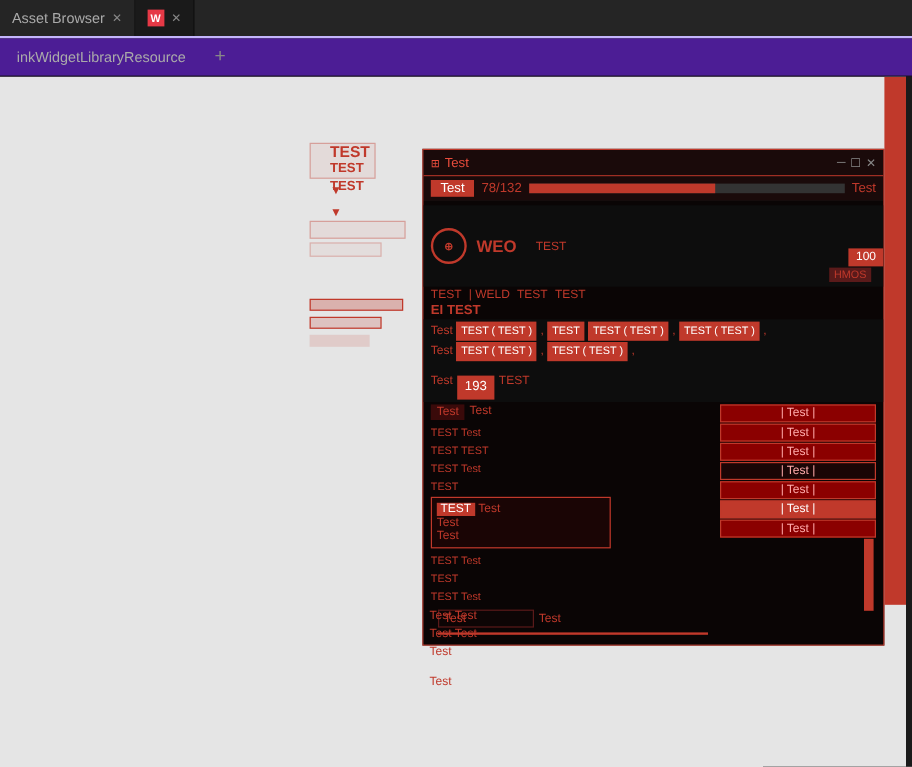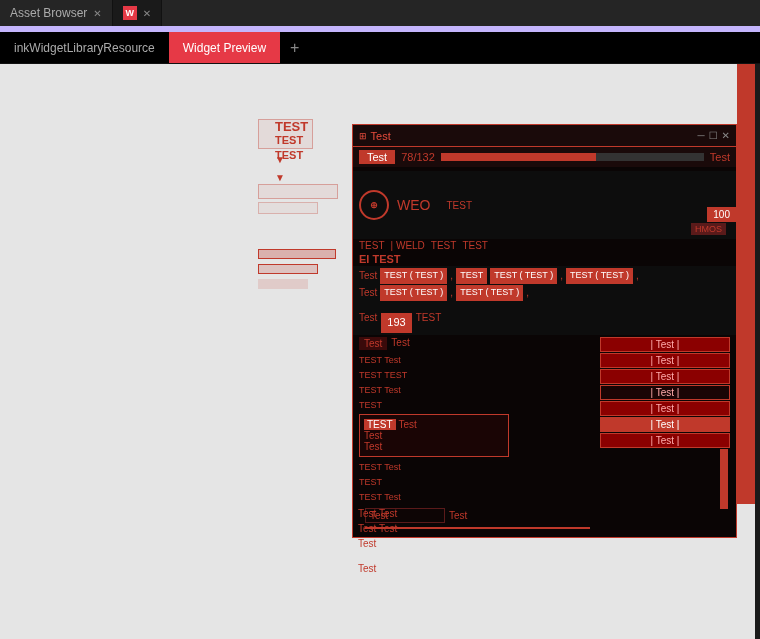--- a/index.html
+++ b/index.html
@@ -12,21 +12,21 @@
       color: #ccc;
       overflow: hidden;
     }
 
     
     .tab-bar {
       display: flex;
       align-items: center;
       background: #252525;
       height: 32px;
-      border-bottom: 6px solid #c4b5fd;
+      border-bottom: 2px solid #c4b5fd;
     }
     .tab {
       display: flex;
       align-items: center;
       padding: 0 10px;
       height: 100%;
       cursor: pointer;
       font-size: 12px;
       color: #aaa;
       border-right: 1px solid #111;
@@ -51,21 +51,21 @@
       justify-content: center;
       font-size: 9px;
       color: #fff;
       font-weight: bold;
     }
 
     
     .subtab-bar {
       display: flex;
       align-items: center;
-      background: #000000;
+      background: #4c1d95;
       height: 32px;
       border-bottom: 1px solid #111;
       gap: 0;
     }
     .subtab {
       padding: 0 14px;
       height: 100%;
       display: flex;
       align-items: center;
       cursor: pointer;
@@ -260,23 +260,20 @@
   <div class="tab active">
     <span class="tab-icon">W</span>
     <span class="tab-close">✕</span>
   </div>
 </div>
 
 <div class="subtab-bar">
   <div class="subtab">
     <span>inkWidgetLibraryResource</span>
   </div>
-  <div class="subtab active">
-    <span>Widget Preview</span>
-  </div>
   <div class="subtab-add">+</div>
 </div>
 
 <div class="canvas-area">
 
   <div class="big-test" style="top:55px; left:275px;">TEST</div>
   <div class="big-test" style="top:70px; left:275px; font-size:11px;">TEST</div>
   <div class="big-test" style="top:85px; left:275px; font-size:11px;">TEST</div>
 
   <div class="glitch-el" style="top:90px; left:275px;">▼</div>
@@ -307,21 +304,21 @@
       <div class="progress-bar-container">
         <div class="progress-bar-fill" style="width:59%;"></div>
       </div>
       <span style="color:#c0392b; font-size:11px;">Test</span>
     </div>
 
     <div style="position:relative; background:#0a0505; padding:4px 0;">
 
       <div class="logo-row">
         <div class="logo-circle">⊕</div>
-        <span style="color:#c0392b; font-size:14px; font-weight:normal;">WEO</span>
+        <span style="color:#c0392b; font-size:14px; font-weight:bold;">WEO</span>
         <span style="color:#c0392b; font-size:10px; margin-left:8px;">TEST</span>
         <div style="flex:1; display:flex; justify-content:flex-end; gap:4px; padding-right:4px;">
           <span style="background:#5a1a1a; color:#c0392b; padding:1px 4px; font-size:9px;margin-top:48px;">HMOS</span>
         </div>
       </div>
 
       <div style="padding:1px 6px; color:#c0392b; font-size:10px; display:flex; gap:6px; flex-wrap:wrap;">
         <span>TEST</span>
         <span>| WELD</span>
         <span>TEST</span>

